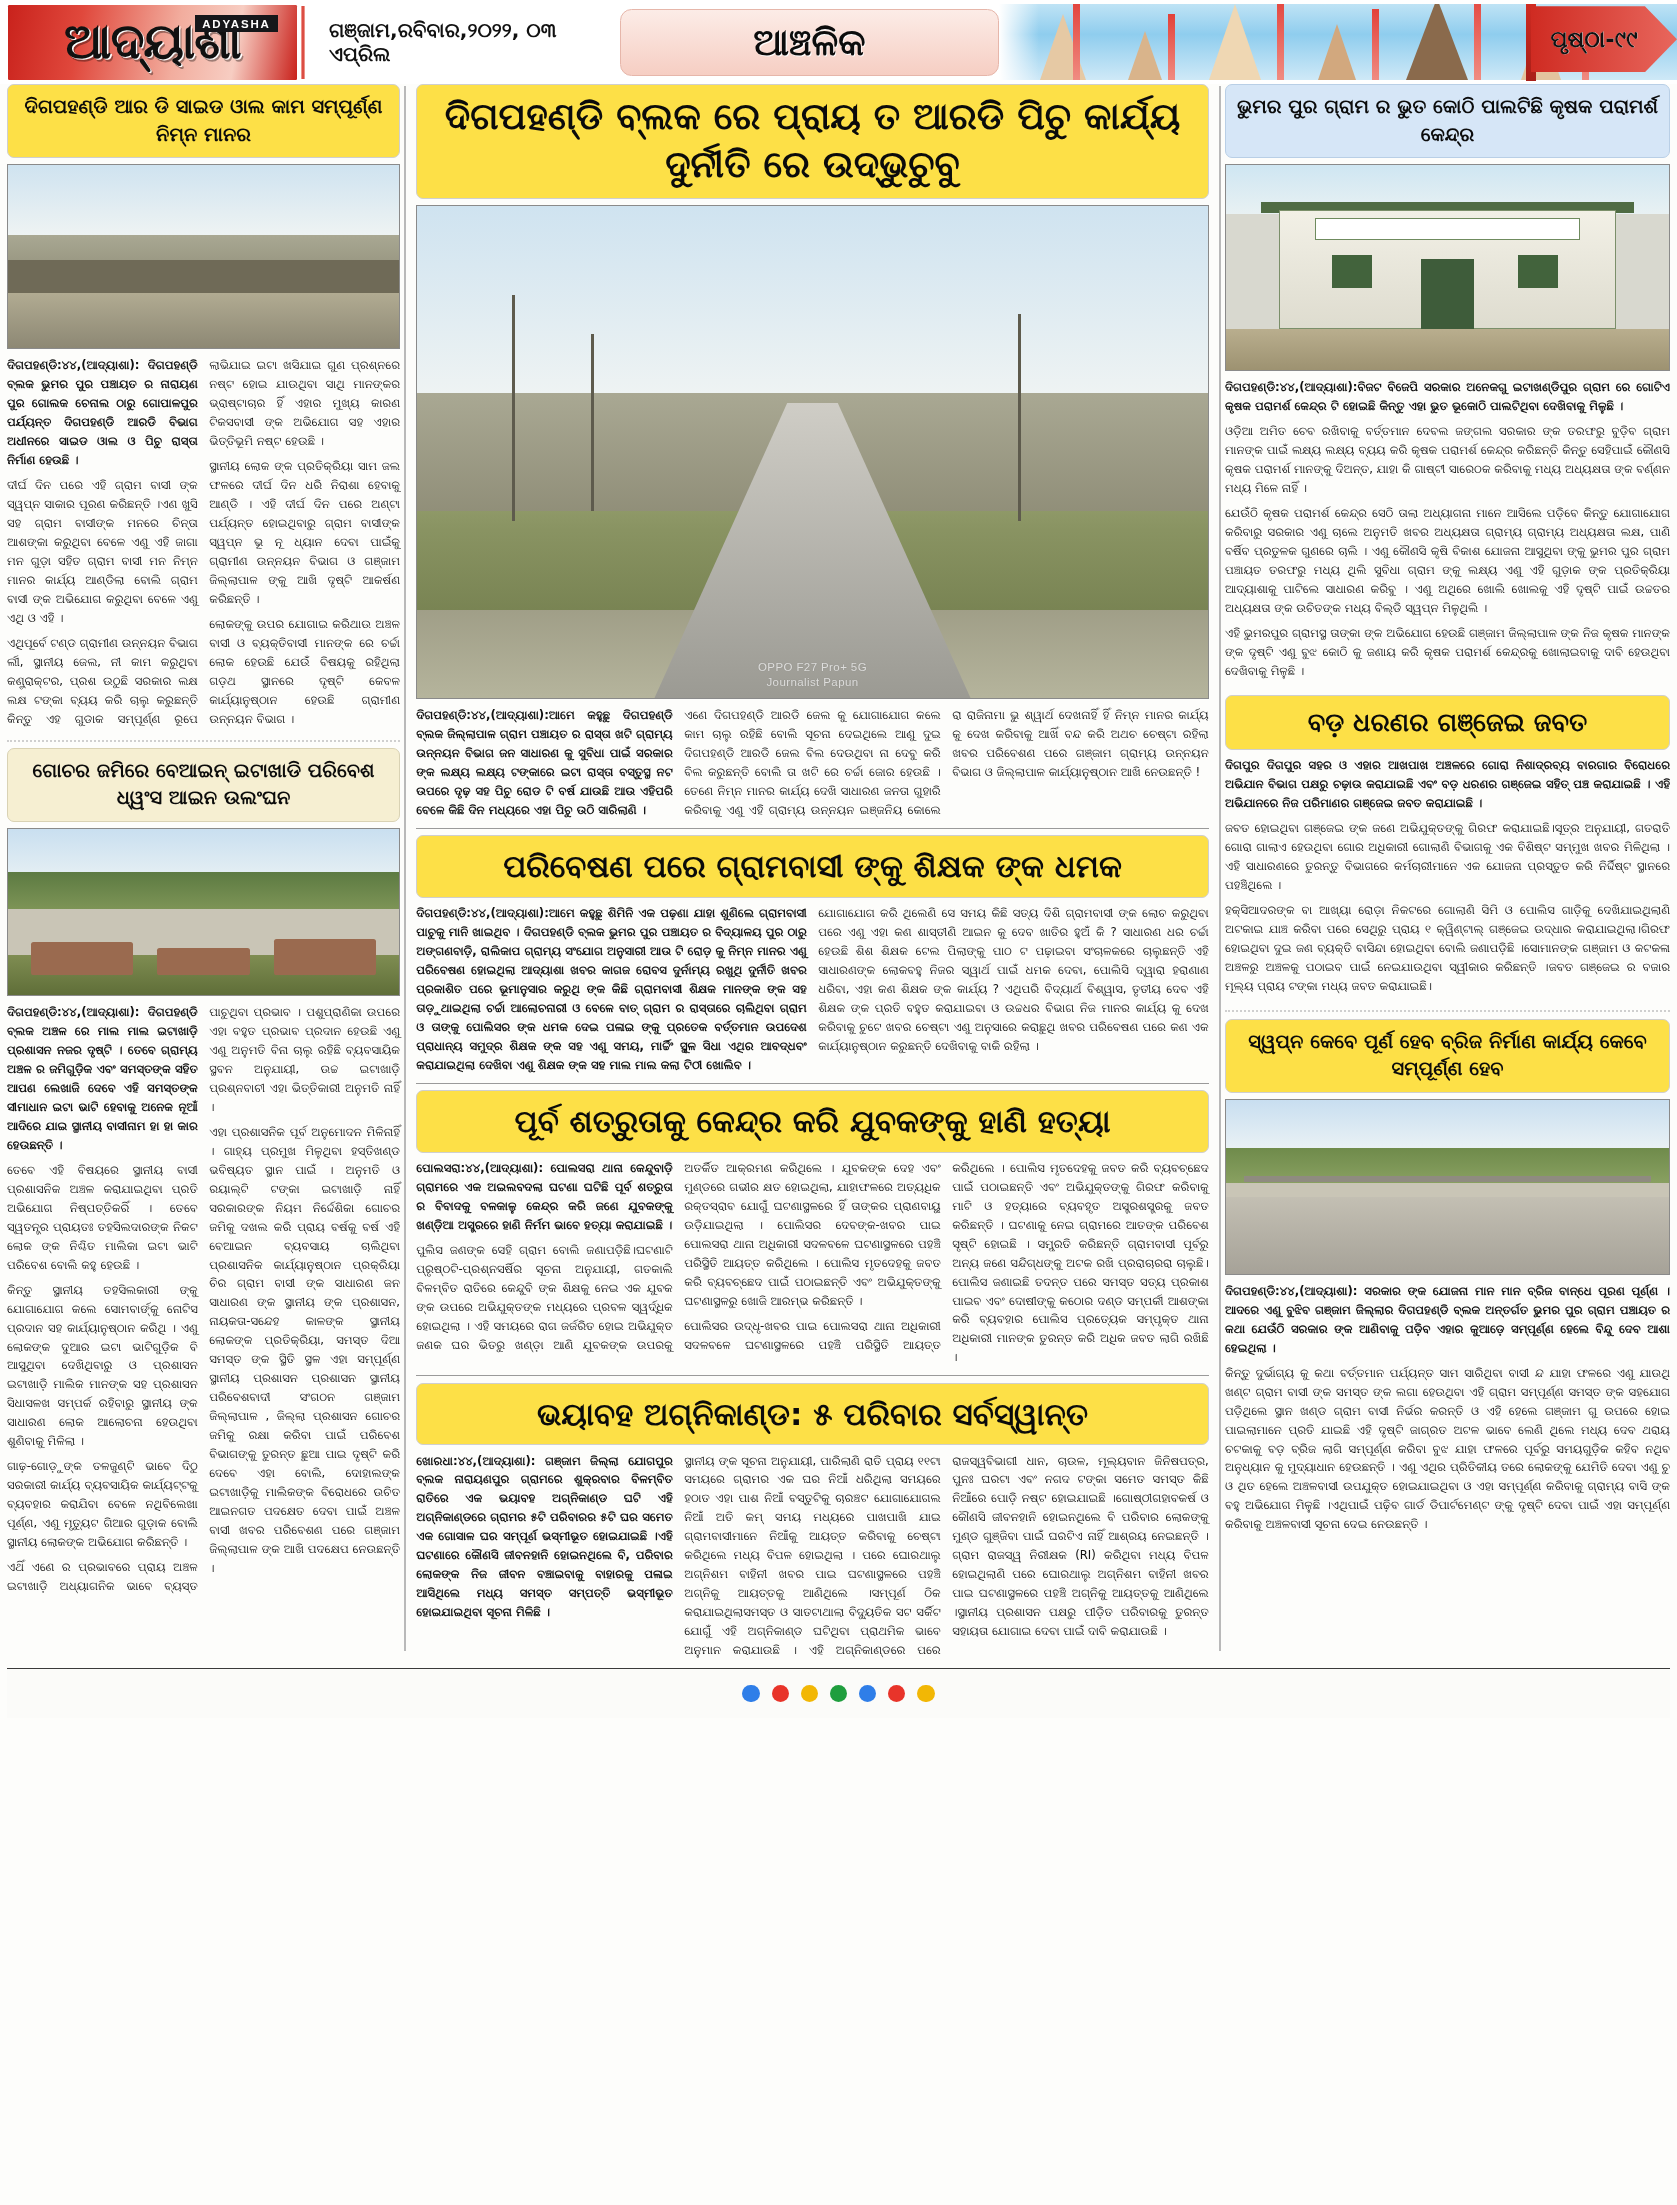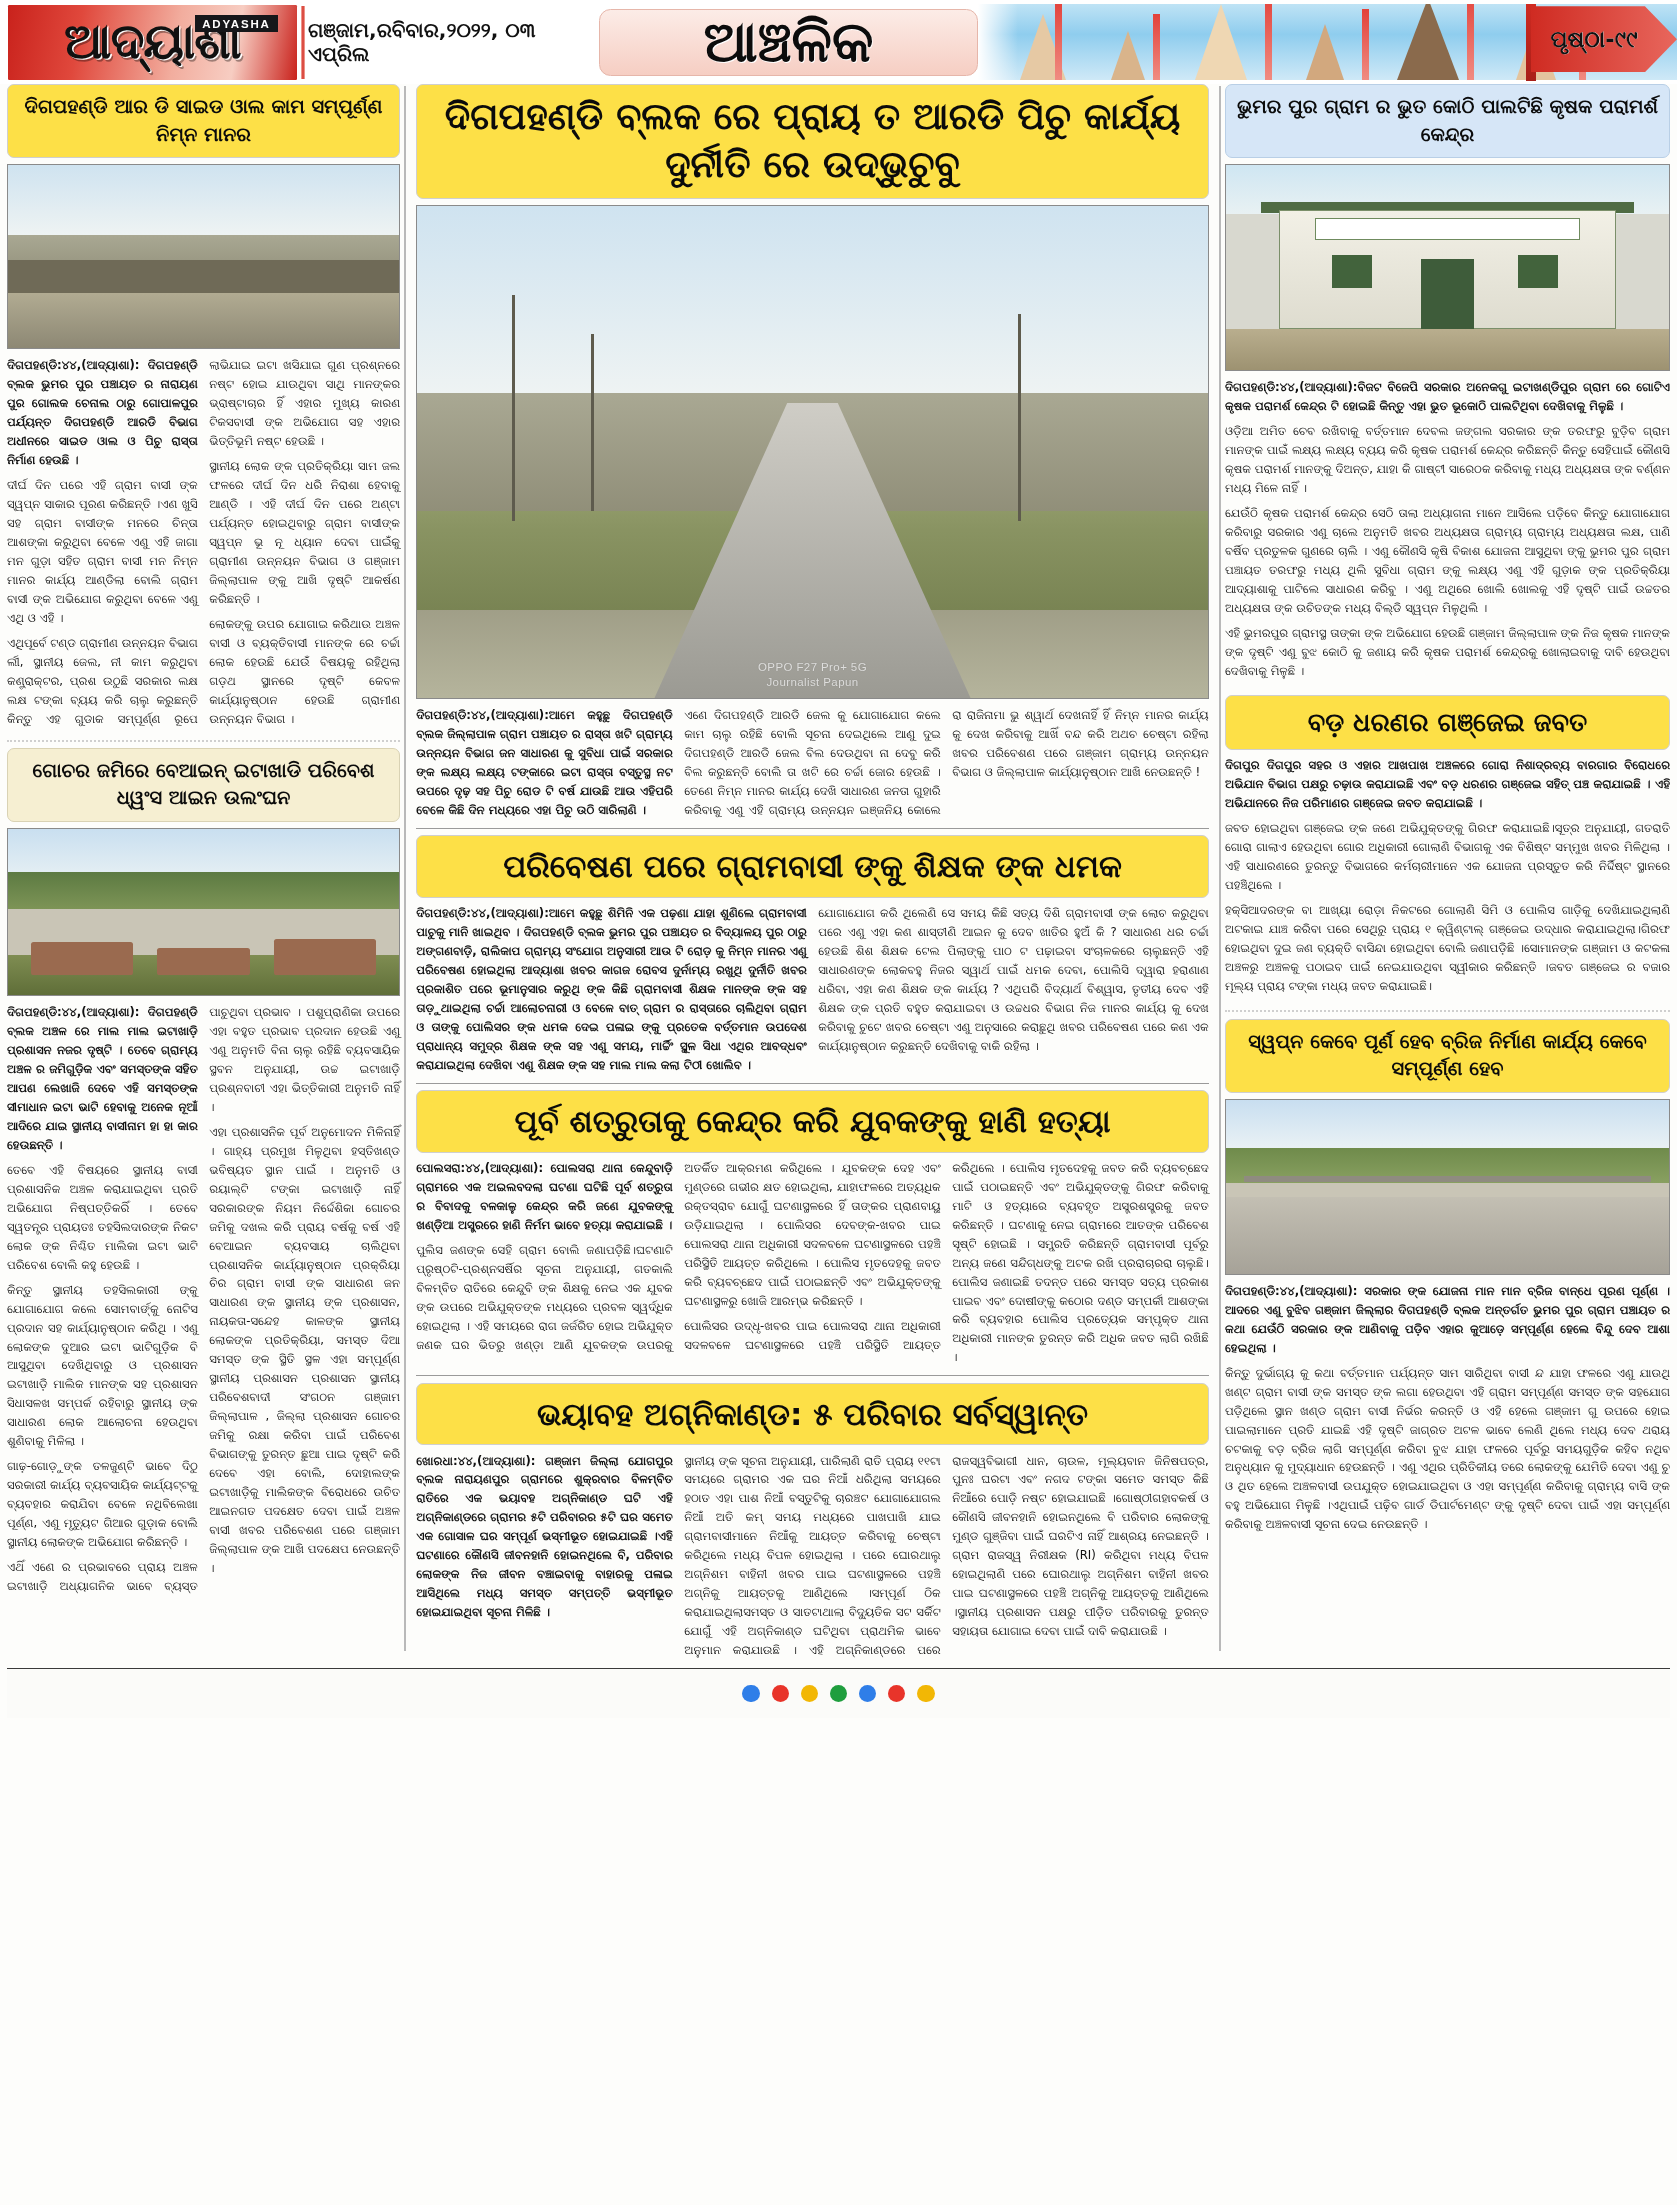--- a/index.html
+++ b/index.html
@@ -66,40 +66,40 @@
   }
   .mast-date{
     flex:0 0 291px;
     display:flex;
     align-items:center;
     justify-content:center;
     font-family:"DejaVu Sans",sans-serif;
     font-size:20px;
     font-weight:bold;
     color:#111;
-    padding-left:3px;
+    padding-left:24px;
   }
   .mast-banner-wrap{
     flex:0 0 379px;
     display:flex;
     align-items:center;
     justify-content:center;
     padding:7px 0;
   }
   .mast-banner{
     width:100%;
     height:65px;
     border:0.9px solid #e6b6aa;
     border-radius:11.5px;
     background:linear-gradient(180deg,#fcece7 0%,#f6cec3 100%);
     display:flex;align-items:center;justify-content:center;
   }
   .mast-banner span{
     font-family:"DejaVu Sans",sans-serif;
-    font-size:56px;
+    font-size:37px;
     font-weight:bold;
     color:#0c0c0c;
     text-shadow:0.9px 0.9px 0 #ffffff;
     line-height:1;
   }
   .mast-art{
     flex:1;
     position:relative;
     margin:4.4px 0 4.4px 0;
     background:linear-gradient(180deg,#bfe3f5 0%,#8fcdee 40%,#cfe9f7 100%);

